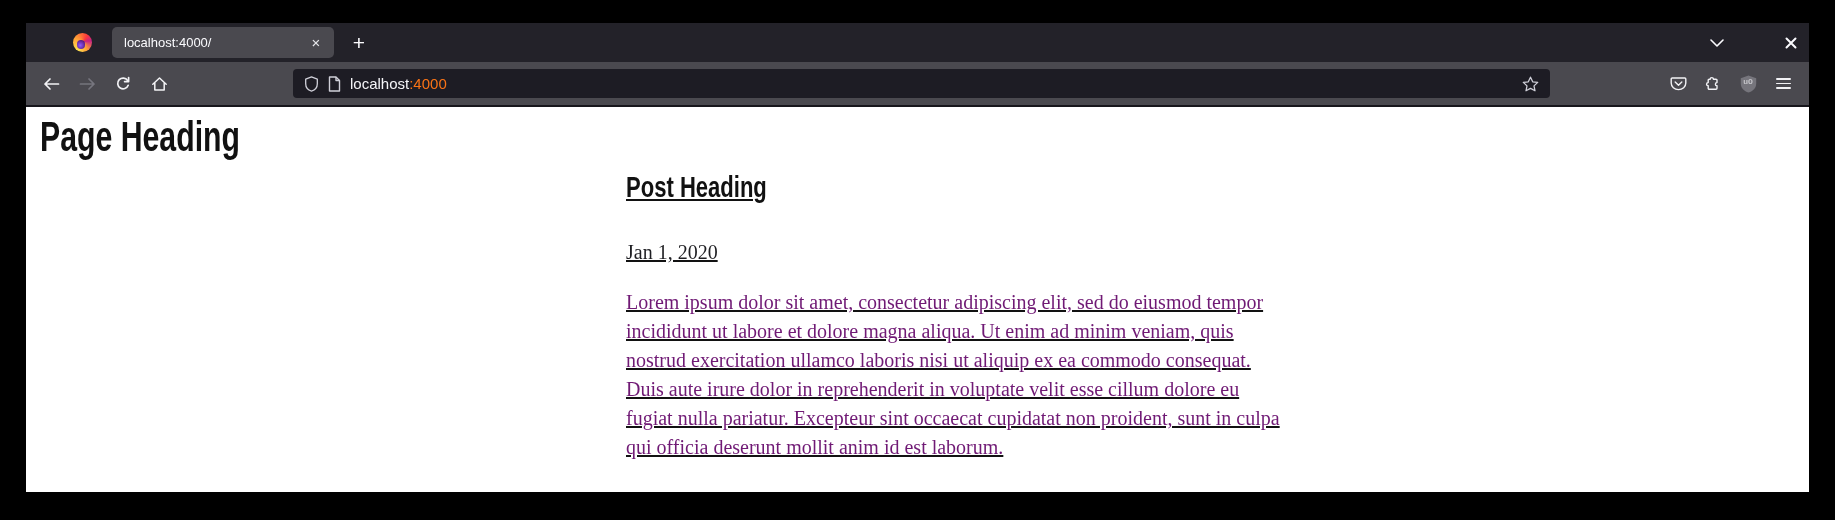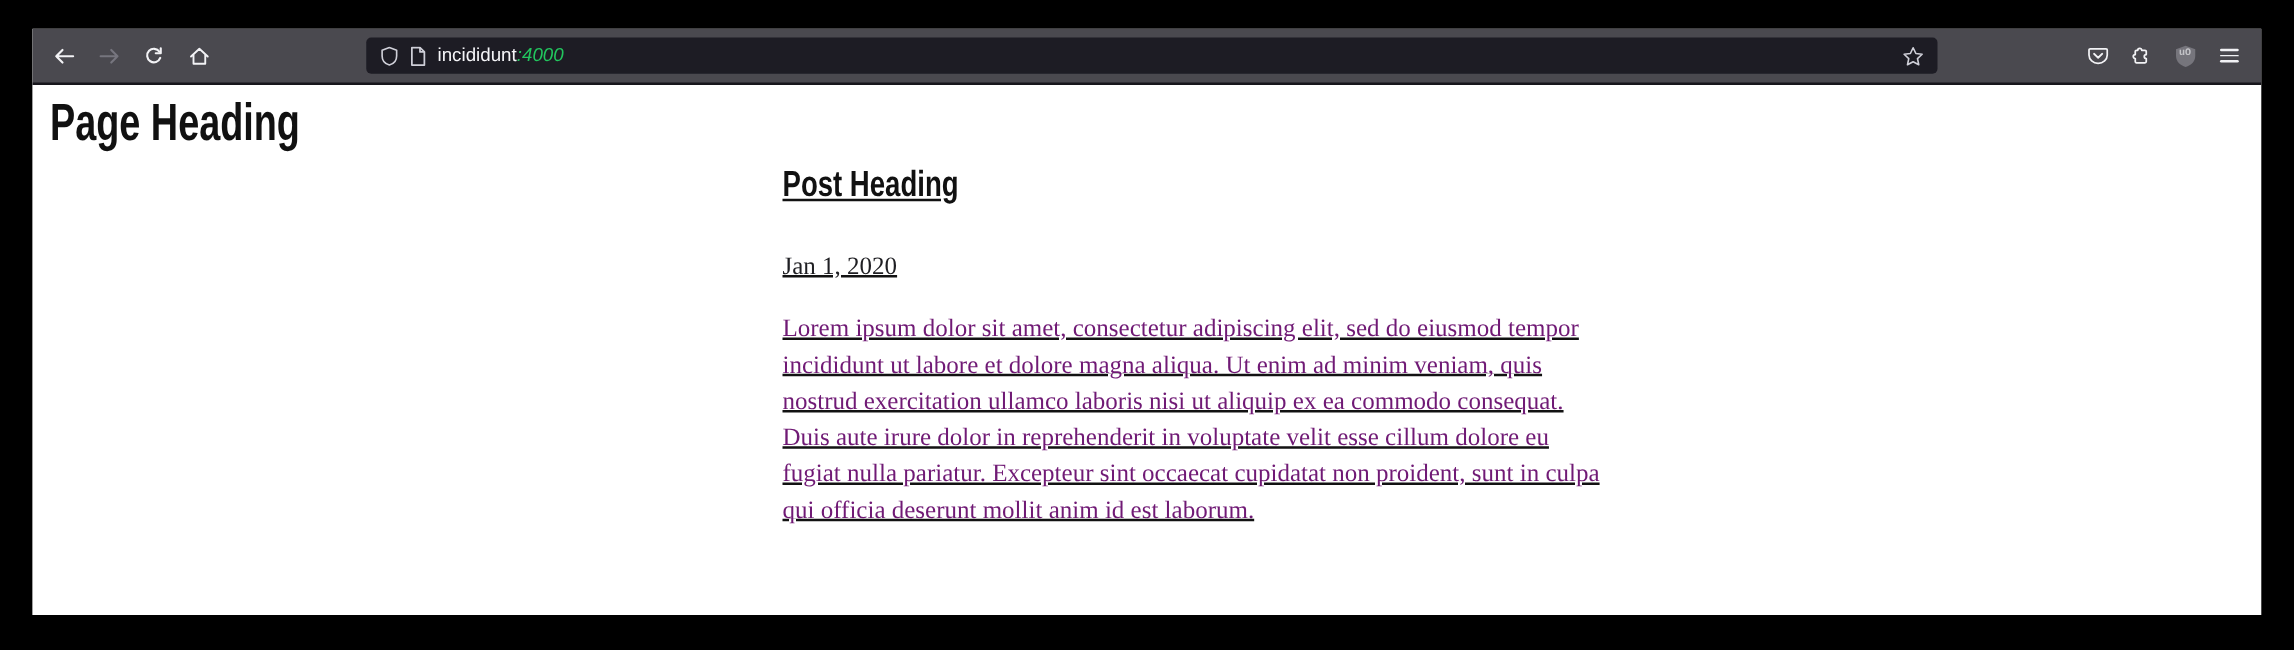--- a/index.html
+++ b/index.html
@@ -29,21 +29,21 @@
 
   
   .toolbar{height:43px;flex:0 0 43px;background:#4a494f;display:flex;align-items:center;
            border-bottom:2px solid #17161c;box-sizing:content-box;padding:0 6px;}
   .navbtn{width:34px;height:34px;border-radius:4px;display:grid;place-items:center;
           color:#f2f2f5;cursor:pointer;flex:0 0 auto;margin-left:2px;}
   .navbtn.disabled{color:#76757e;}
   .urlbar{flex:1;height:29px;margin-left:117px;background:#1d1c24;border-radius:4px;
           display:flex;align-items:center;gap:9px;padding:0 11px;cursor:text;color:#cfcfd8;}
   .url-text{font-size:15px;color:#f5f5f8;}
-  .url-text .port{color:#22c55e;font-style:italic;}
+  .url-text .port{color:#f97316;}
   .url-grow{flex:1;}
   .right-icons{display:flex;align-items:center;gap:3px;margin-left:112px;margin-right:4px;}
   .ricon{width:32px;height:32px;border-radius:4px;display:grid;place-items:center;
          color:#f2f2f5;cursor:pointer;position:relative;}
   .ublock-shield{position:relative;width:17px;height:18px;opacity:.75;}
   .ublock-shield svg{display:block;}
   .ublock-label{position:absolute;left:0;top:3px;width:100%;text-align:center;
                 font-size:8px;font-weight:bold;color:#ececf0;line-height:1;font-family:Liberation Mono, monospace;}
   .menu-lines{display:flex;flex-direction:column;gap:3px;}
   .menu-lines i{display:block;width:15px;height:1.8px;background:#f2f2f5;border-radius:1px;}
@@ -60,20 +60,43 @@
   .post-body{margin:24px 0 0 0;font-family:"Liberation Serif",serif;font-size:20px;
              line-height:29px;color:#701a75;}
   svg{display:block;}
 </style>
 </head>
 <body>
 
 <div class="canvas">
   <div class="window">
 
+    <div class="tabbar">
+      <div class="fxview">
+        <div class="fx-logo">
+          <div class="fx-core"></div>
+        </div>
+      </div>
+      <div class="tab">
+        <span class="tab-label">localhost:4000/</span>
+        <span class="tab-close">×</span>
+      </div>
+      <div class="newtab">+</div>
+      <div class="tb-spacer"></div>
+      <div class="winbtn chev">
+        <svg width="14" height="8" viewBox="0 0 14 8">
+            <polyline points="1,1 7,7 13,1" fill="none" stroke="currentColor" stroke-width="1.6" stroke-linecap="round" stroke-linejoin="round"></polyline>
+          </svg>
+      </div>
+      <div class="winbtn">
+        <svg width="12" height="12" viewBox="0 0 12 12">
+            <path d="M1.5 1.5 L10.5 10.5 M10.5 1.5 L1.5 10.5" stroke="currentColor" stroke-width="2" stroke-linecap="round"></path>
+          </svg>
+      </div>
+    </div>
 
     <div class="toolbar">
       <div class="navbtn">
         <svg width="17" height="16" viewBox="0 0 17 16">
             <path d="M15.5 8 H2 M7 3 L2 8 L7 13" fill="none" stroke="currentColor" stroke-width="1.7" stroke-linecap="round" stroke-linejoin="round"></path>
           </svg>
       </div>
       <div class="navbtn disabled">
         <svg width="17" height="16" viewBox="0 0 17 16">
             <path d="M1.5 8 H15 M10 3 L15 8 L10 13" fill="none" stroke="currentColor" stroke-width="1.7" stroke-linecap="round" stroke-linejoin="round"></path>
@@ -96,21 +119,21 @@
           <svg width="15" height="16" viewBox="0 0 16 17">
               <path d="M8 1 L1.8 3.4 V8.2 C1.8 12.4 4.6 15 8 16 C11.4 15 14.2 12.4 14.2 8.2 V3.4 Z" fill="none" stroke="currentColor" stroke-width="1.4" stroke-linejoin="round"></path>
             </svg>
         </span>
         <span>
           <svg width="13" height="16" viewBox="0 0 13 16">
               <path d="M1.5 1 H8 L11.5 4.5 V15 H1.5 Z" fill="none" stroke="currentColor" stroke-width="1.4" stroke-linejoin="round"></path>
               <path d="M8 1 V4.5 H11.5" fill="none" stroke="currentColor" stroke-width="1.4" stroke-linejoin="round"></path>
             </svg>
         </span>
-        <span class="url-text"><span>incididunt</span><span class="port">:4000</span></span>
+        <span class="url-text"><span>localhost</span><span class="port">:4000</span></span>
         <span class="url-grow"></span>
         <span>
           <svg width="17" height="16" viewBox="0 0 17 16">
               <path d="M8.5 1.2 L10.7 5.8 L15.7 6.4 L12 9.9 L13 14.8 L8.5 12.4 L4 14.8 L5 9.9 L1.3 6.4 L6.3 5.8 Z" fill="none" stroke="currentColor" stroke-width="1.3" stroke-linejoin="round"></path>
             </svg>
         </span>
       </div>
 
       <div class="right-icons">
         <div class="ricon">

